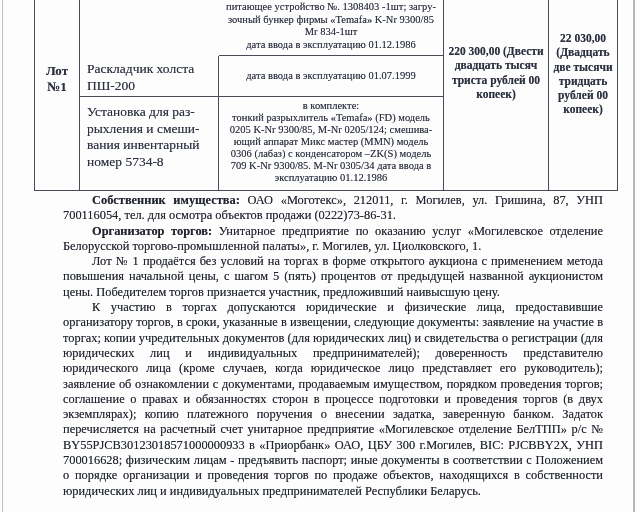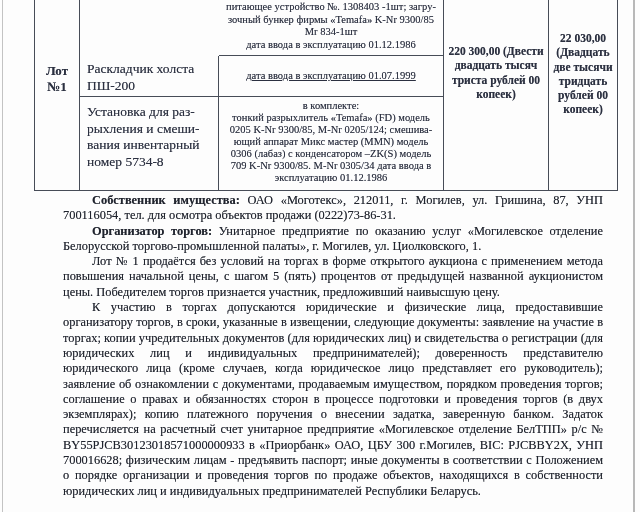--- a/index.html
+++ b/index.html
@@ -25,21 +25,21 @@
       font-size:13px;line-height:16px;white-space:pre-line;}
   .name-inner{font-size:13.5px;line-height:16.5px;white-space:pre-line;
       padding:0 4px 0 7px;text-align:left;}
   .r1 .name-inner{margin-top:-8px;}
   .r2 .name-inner{padding-top:5px;font-family:Liberation Serif, serif;}
   .r3 .name-inner{padding-top:7px;}
   .desc-inner{font-size:10.5px;line-height:12.6px;text-align:center;
       white-space:pre-line;padding:1px 2px 0 2px;}
   .r3 .desc-inner{padding-top:3px;line-height:12px;}
   .desc-mid{display:flex;align-items:center;justify-content:center;}
-  .desc-mid .desc-inner{padding:0;text-decoration:underline;}
+  .desc-mid .desc-inner{padding:0;}
   .price-inner{font-weight:bold;text-align:center;white-space:pre-line;
       font-size:11.5px;line-height:14.3px;padding:0 3px;}
   .price-start .price-inner{padding-top:44px;}
   .price-deposit .price-inner{padding-top:31px;}
 
   
   .body-text{position:absolute;left:63px;top:193px;width:540px;
       font-size:12.4px;line-height:15.3px;text-align:justify;color:#20242e;
       text-shadow:0 0 .5px rgba(32,36,46,.5);}
   .body-text p{margin:0;text-indent:29px;}

